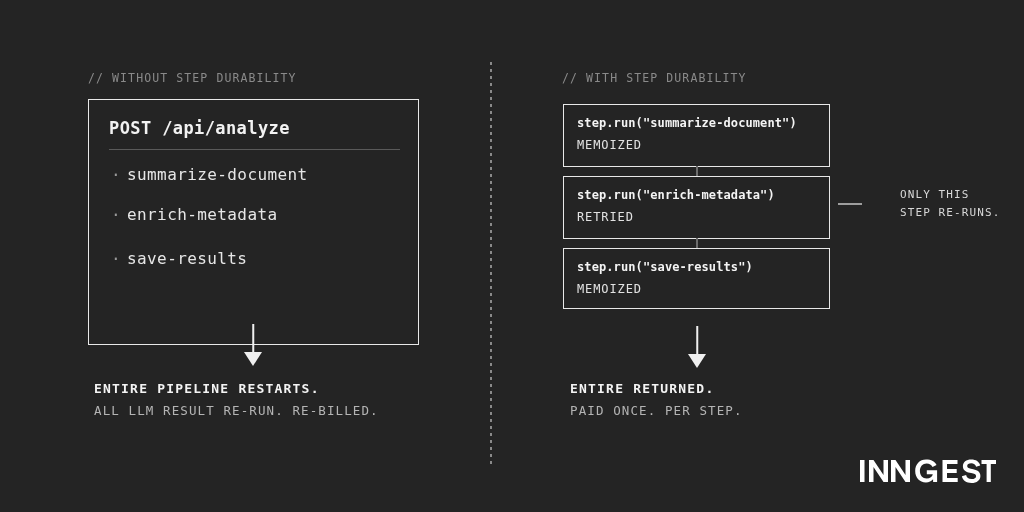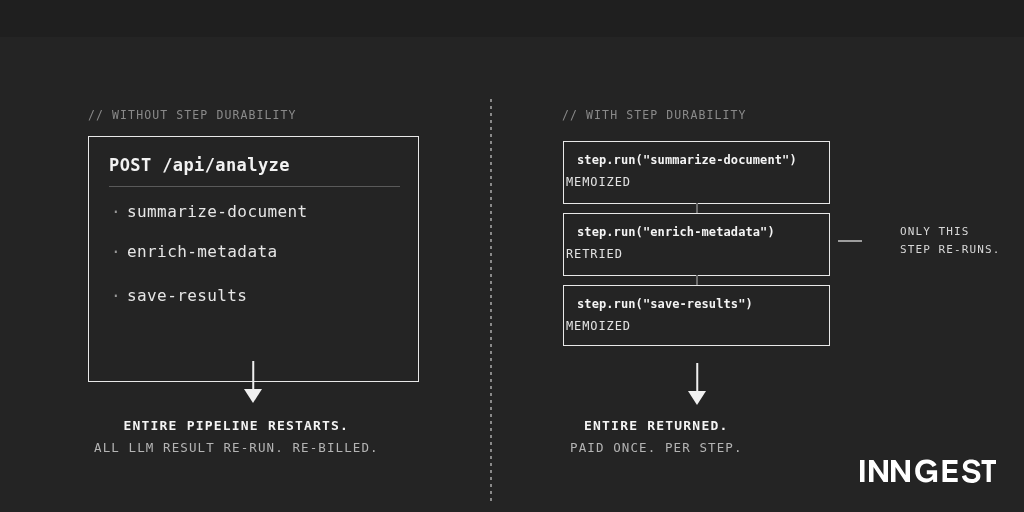--- a/index.html
+++ b/index.html
@@ -6,21 +6,20 @@
   html,body { background:#1f1f1f; }
   body {
     width:1024px; height:512px;
     font-family:"DejaVu Sans Mono","Liberation Mono",monospace;
     overflow:hidden;
     position:relative;
   }
   #stage {
     position:absolute; inset:0;
     background:#242424;
-    margin-top:37px;
   }
 
   
   .col-comment {
     position:absolute;
     font-size:11.5px;
     letter-spacing:1.1px;
     color:#8a8a8a;
     white-space:nowrap;
   }
@@ -92,21 +91,21 @@
     position:absolute;
     left:13px; top:11px;
     font-size:12px;
     font-weight:bold;
     color:#f4f4f4;
     letter-spacing:0.1px;
     white-space:nowrap;
   }
   .step-state {
     position:absolute;
-    left:2px; top:33px;
+    left:13px; top:33px;
     font-size:12px;
     color:#e2e2e2;
     letter-spacing:0.9px;
     white-space:nowrap;
   }
 
   
   .connector {
     position:absolute;
     left:696px;
@@ -148,21 +147,21 @@
     transform:translateX(-50%);
     width:0; height:0;
     border-left:9px solid transparent;
     border-right:9px solid transparent;
     border-top:14px solid #f0f0f0;
   }
   #arrow-left  { left:244px; top:324px; width:18px; height:44px; }
   #arrow-right { left:688px; top:326px; width:18px; height:44px; }
 
   
-  .outcome { position:absolute; white-space:nowrap;text-align:center; }
+  .outcome { position:absolute; white-space:nowrap; }
   .outcome .headline {
     display:block;
     font-size:13px;
     font-weight:bold;
     letter-spacing:1.2px;
     color:#f4f4f4;
     margin-bottom:7px;
   }
   .outcome .sub {
     display:block;

